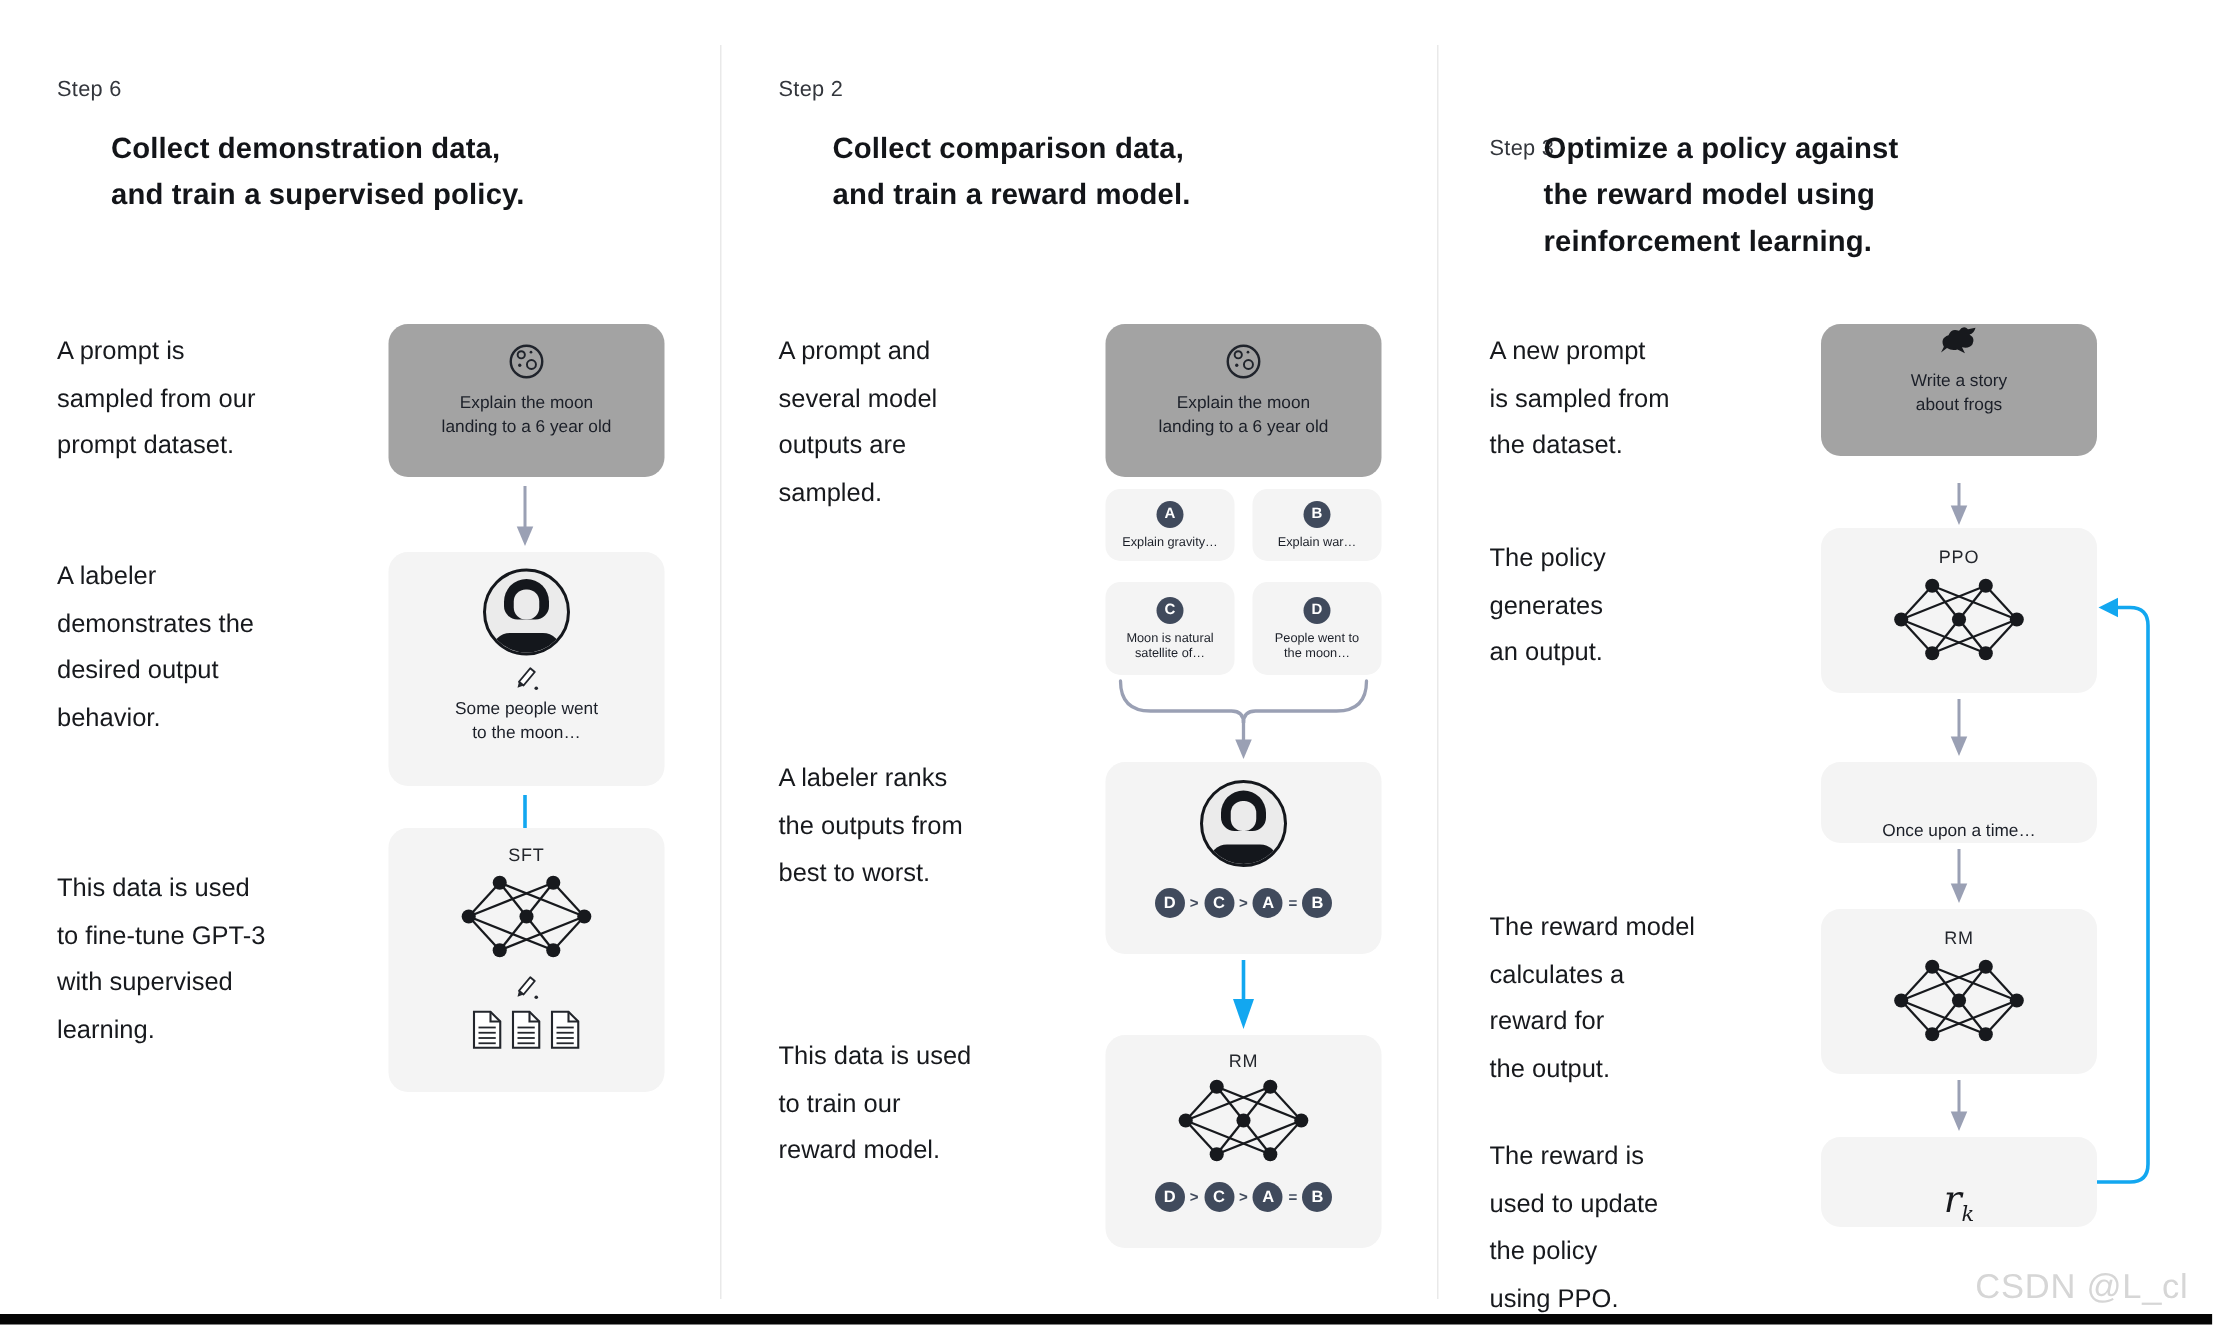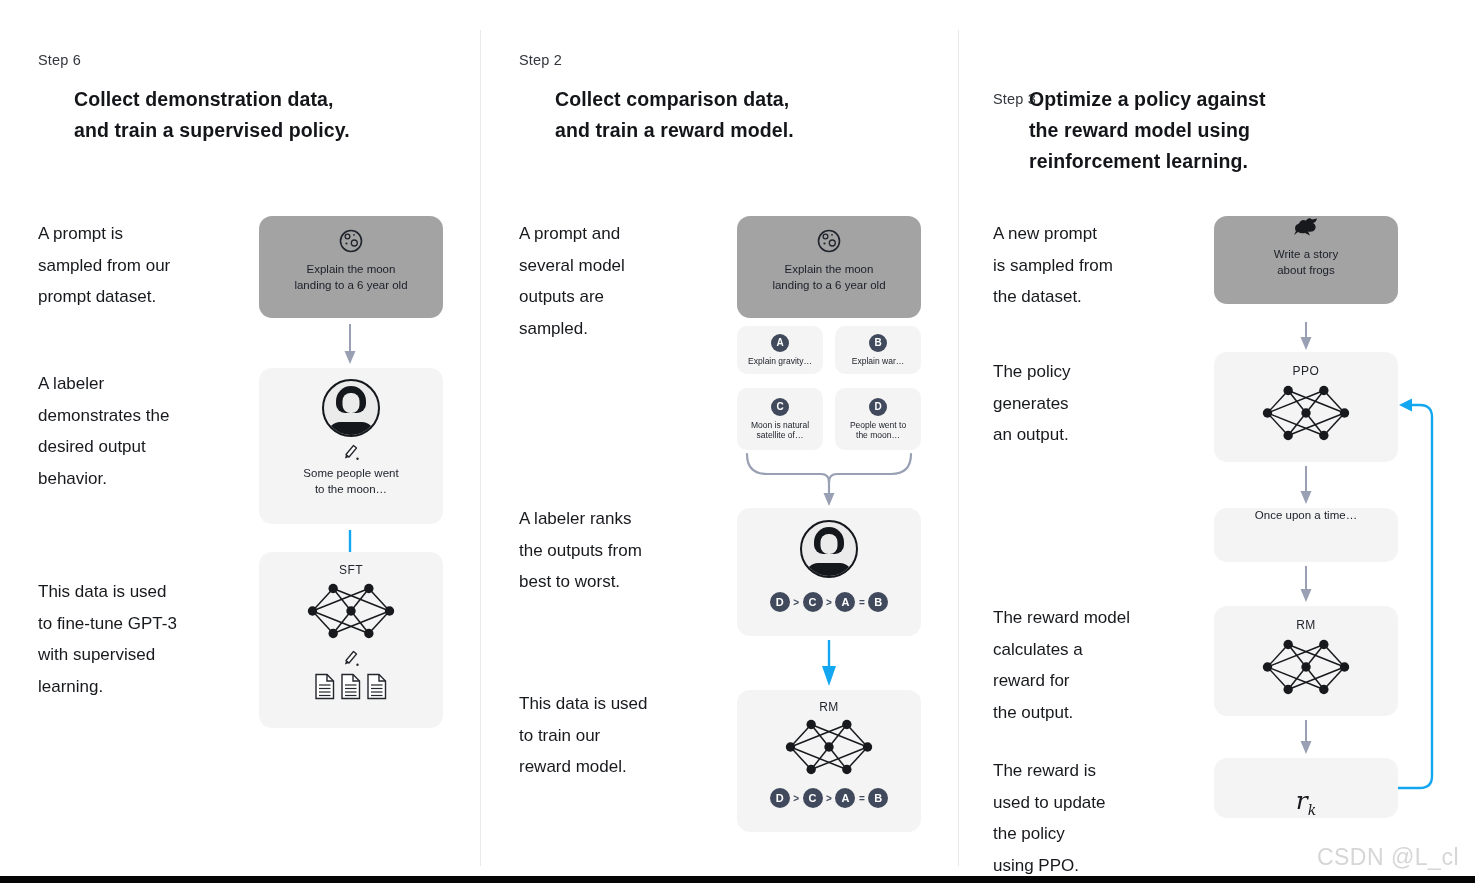--- a/index.html
+++ b/index.html
@@ -328,21 +328,21 @@
           <circle cx="67" cy="57" r="5"></circle>
       </g>
     </svg>
   </div>
 
   <svg class="abs" style="left:1299px;top:466px;" width="14" height="38">
     <line x1="7" y1="0" x2="7" y2="27" stroke="#9aa0b4" stroke-width="2"></line>
     <polygon points="1.5,25 12.5,25 7,38" fill="#9aa0b4"></polygon>
   </svg>
 
-  <div class="fbox gray" style="left:1214px;top:508px;width:184px;height:54px;justify-content:flex-start;">
+  <div class="fbox gray" style="left:1214px;top:508px;width:184px;height:54px;justify-content:flex-end;">
     <div class="btext">Once upon a time…</div>
   </div>
 
   <svg class="abs" style="left:1299px;top:566px;" width="14" height="36">
     <line x1="7" y1="0" x2="7" y2="25" stroke="#9aa0b4" stroke-width="2"></line>
     <polygon points="1.5,23 12.5,23 7,36" fill="#9aa0b4"></polygon>
   </svg>
 
   <div class="fbox gray" style="left:1214px;top:606px;width:184px;height:110px;padding-top:12px;">
     <div class="mlabel">RM</div>

